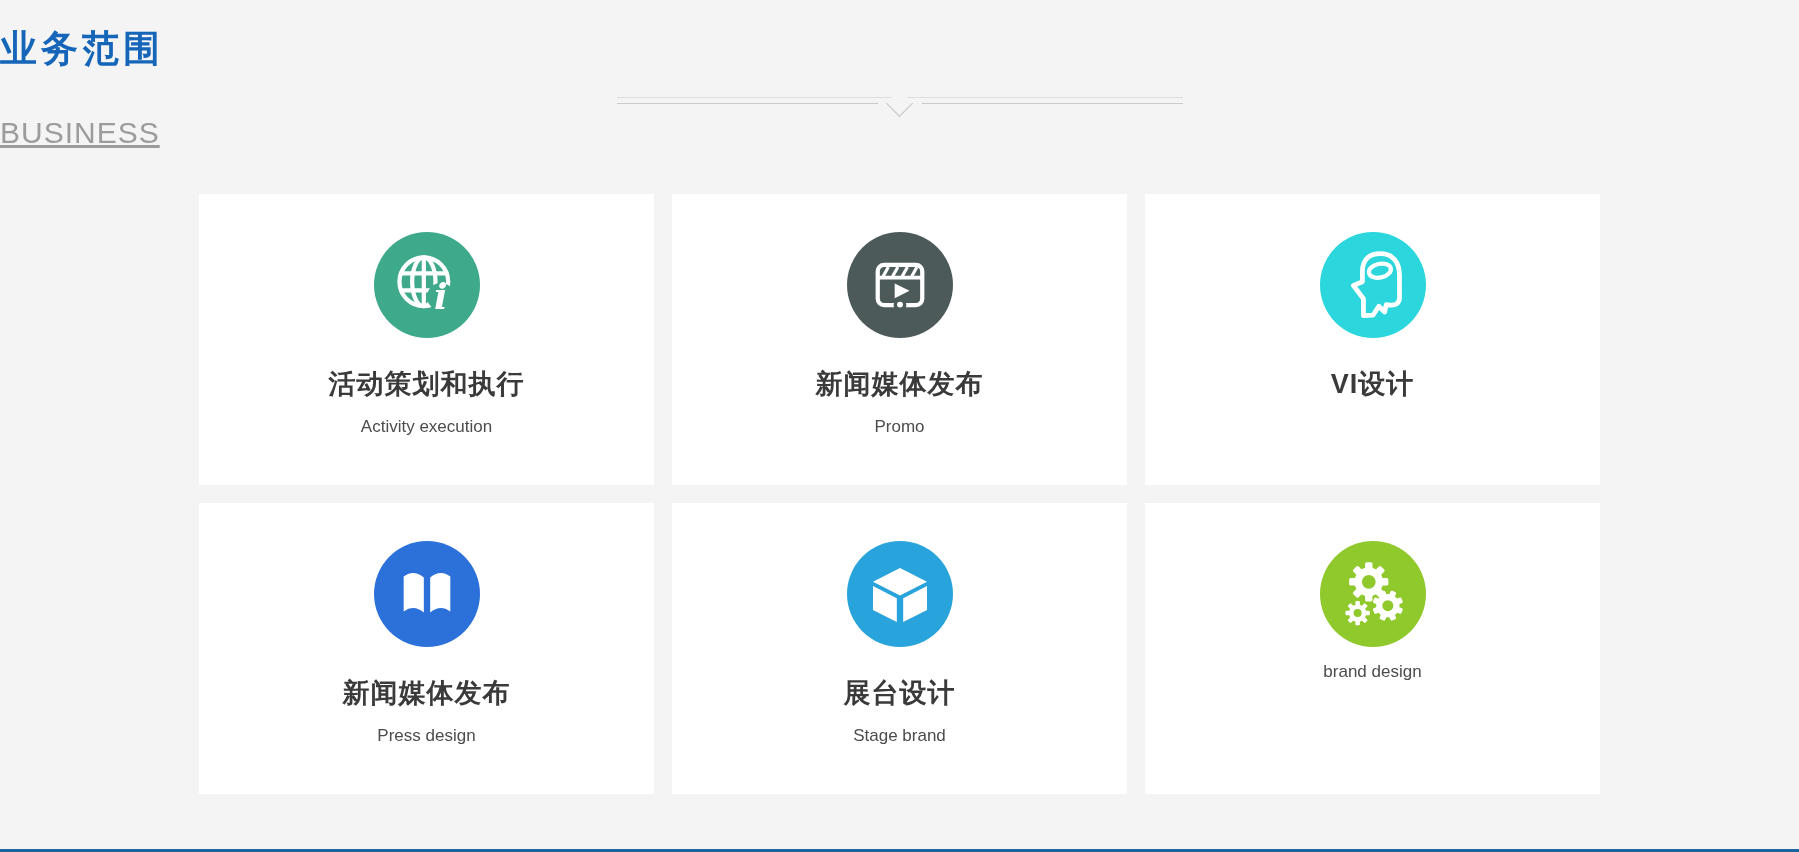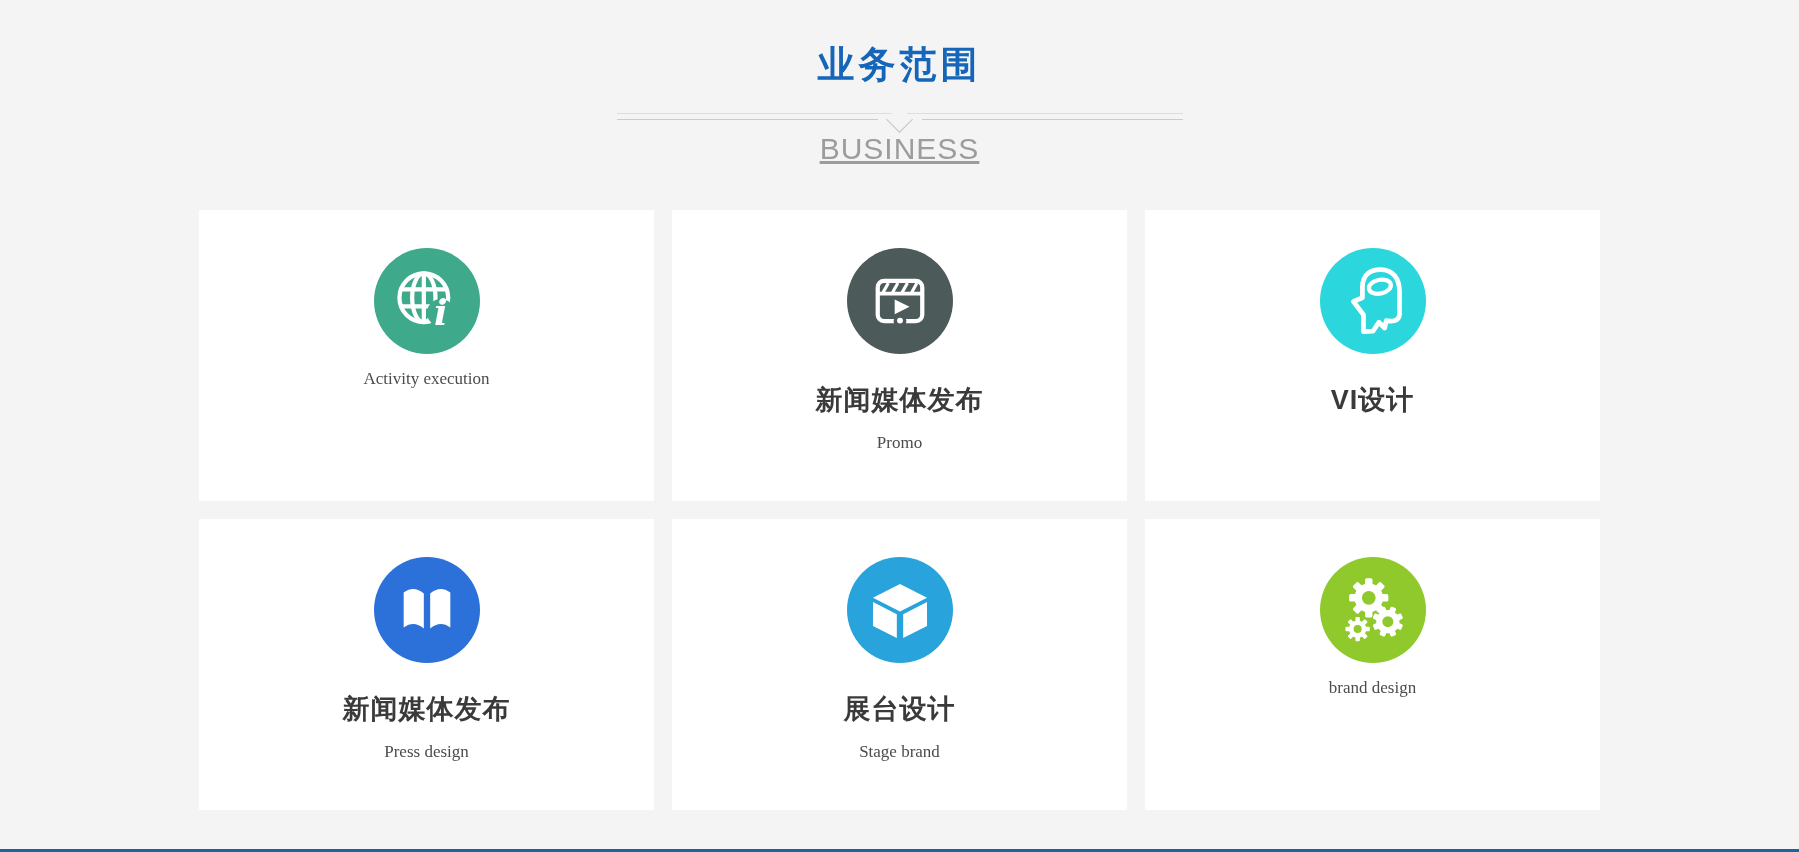--- a/index.html
+++ b/index.html
@@ -6,21 +6,21 @@
   html, body { margin: 0; padding: 0; }
   body {
     width: 1799px; height: 852px;
     position: relative;
     background: #f4f4f5;
     overflow: hidden;
     font-family: "Liberation Sans", "DejaVu Sans", sans-serif;
   }
 
   
-  .section-header { padding-top: 40px; text-align: center; }
+  .section-header { padding-top: 24px; text-align: left; }
   .section-title {
     margin: 0 0 19px 0;
     font-size: 37px;
     font-weight: bold;
     color: #1565b8;
     letter-spacing: 4px;
   }
   .divider { position: relative; width: 566px; height: 16px; margin: 0 auto; }
   .dv-top { position: absolute; left: 0; right: 0; top: 4px; height: 1px; background: #dddddd; }
   .dv-bl { position: absolute; left: 0; top: 10px; width: 261px; height: 1px; background: #cbcbcb; }
@@ -60,21 +60,20 @@
     margin: 28px 0 0;
     font-size: 27px;
     font-weight: bold;
     color: #3a3a3a;
     letter-spacing: 1px;
   }
   .card-subtitle {
     margin: 15px 0 0;
     font-size: 17px;
     color: #4c4c4c;
-    font-family: Liberation Serif, serif;
   }
 
   
   .bottom-bar {
     position: absolute; left: 0; bottom: 0;
     width: 100%; height: 3px;
     background: #17669e;
   }
 </style>
 </head>
@@ -101,20 +100,21 @@
         <g stroke="#ffffff" stroke-width="4" fill="none">
           <circle cx="47" cy="47" r="23"></circle>
           <ellipse cx="47" cy="47" rx="11" ry="23"></ellipse>
           <line x1="25" y1="39" x2="69" y2="39"></line>
           <line x1="25" y1="55" x2="69" y2="55"></line>
           <line x1="47" y1="24" x2="47" y2="70"></line>
         </g>
         <circle cx="63" cy="61" r="13" fill="#3ea98b"></circle>
         <text x="63" y="73" text-anchor="middle" font-family="DejaVu Serif, serif" font-style="italic" font-weight="bold" font-size="34" fill="#ffffff">i</text>
       </svg>
+      <h3 class="card-title">活动策划和执行</h3>
       <p class="card-subtitle">Activity execution</p>
     </div>
 
     <div class="card">
       <svg class="icon-svg" viewBox="0 0 100 100">
         <circle cx="50" cy="50" r="50" fill="#4c5b5a"></circle>
         <rect x="29" y="31" width="42" height="38" rx="6" fill="none" stroke="#ffffff" stroke-width="4"></rect>
         <line x1="30" y1="43" x2="70" y2="43" stroke="#ffffff" stroke-width="3.5"></line>
         <g stroke="#ffffff" stroke-width="3">
           <line x1="34" y1="42" x2="39" y2="33"></line>

